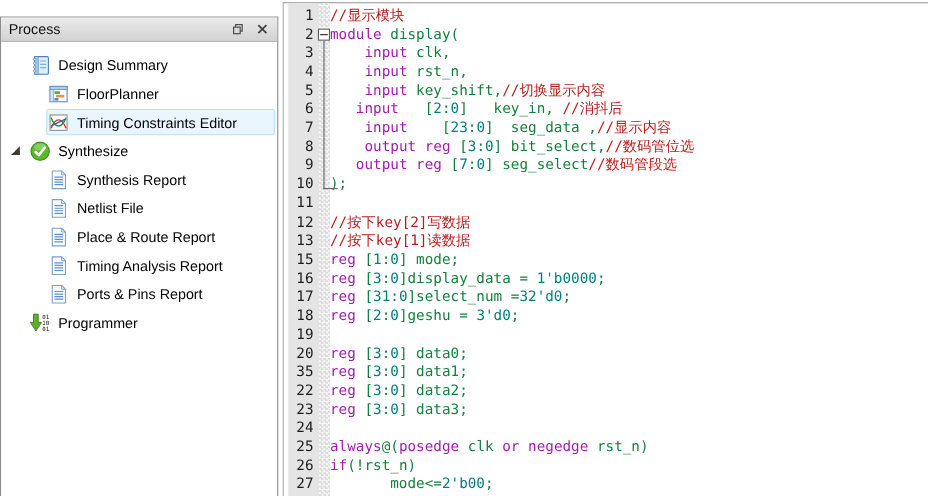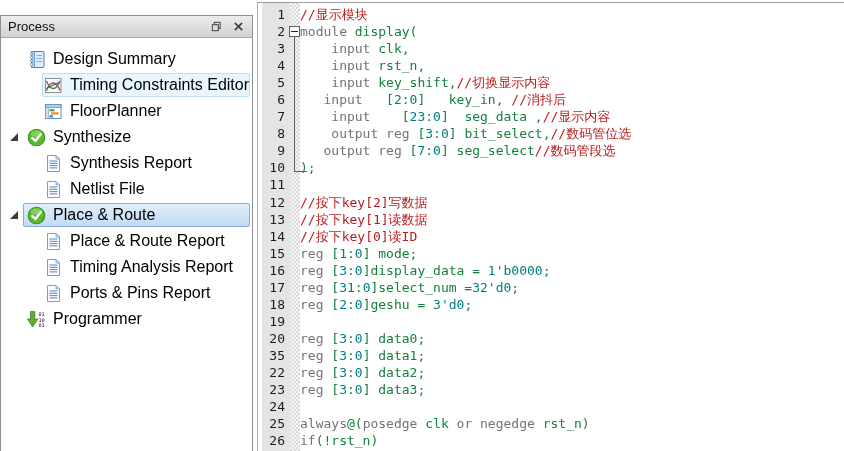--- a/index.html
+++ b/index.html
@@ -9,21 +9,21 @@
   
   .panel{position:absolute;left:0;top:15px;width:253px;height:450px;background:#fff;
          border:1px solid #8e8e8e;box-sizing:border-box}
   .titlebar{height:22px;background:linear-gradient(#ececec,#d2d2d2);
             border-bottom:1px solid #a6a6a6;display:flex;align-items:center;
             padding:0 4px 0 7px;box-sizing:border-box}
   .titlebar .t{font-size:13px;color:#111;flex:1}
   .tb-btn{width:19px;height:17px;display:flex;align-items:center;justify-content:center;
           margin-left:3px;cursor:default}
   .tree{padding-top:8px}
-  .row{height:26px;display:flex;align-items:center;position:relative;font-size:16px;color:#000}
+  .row{height:26px;display:flex;align-items:center;position:relative;font-size:13px;color:#000}
   .row.l0{padding-left:6px}
   .row.l1{padding-left:43px}
   .arrow-slot{width:20px;flex:none;display:flex;align-items:center;justify-content:flex-start;
               position:relative;z-index:1}
   .arr{width:0;height:0;border-top:4px solid transparent;border-left:4px solid transparent;
        border-right:4px solid #3c3c3c;border-bottom:4px solid #3c3c3c;margin-left:3px}
   .hl{position:absolute;top:1px;bottom:1px;right:2px;border-radius:2px}
   .l0 .hl{left:22px}
   .l1 .hl{left:41px}
   .hl.hover{background:#eaf6fd;border:1px solid #b9e0f5}
@@ -38,21 +38,21 @@
   .foldcol{position:absolute;left:32px;top:0;bottom:0;width:10px;
            background-image:conic-gradient(#dadada 25%,#f6f6f6 0 50%,#dadada 0 75%,#f6f6f6 0);
            background-size:4px 4px}
   .lines{position:absolute;left:0;top:3px;right:0;
          font-family:"DejaVu Sans Mono","Liberation Mono",monospace;font-size:13px}
   .cl{height:17.05px;line-height:17.05px;display:flex;padding-left:4px}
   .ln{width:28px;flex:none;box-sizing:border-box;padding-right:5px;text-align:right;
       color:#1c1c1c}
   .cm{width:10px;flex:none;position:relative}
   .ct{flex:1;white-space:pre}
-  .tk-k{color:#737373}
+  .tk-k{color:#a21caf}
   .tk-c{color:#b91c1c}
   .tk-n{color:#007d7d}
   .tk-i{color:#15803d}
   .fm-box{position:absolute;left:-1px;top:50%;margin-top:-5.5px;width:11px;height:11px;
           background:#fff;border:1px solid #5f5f5f;box-sizing:border-box}
   .fm-box::after{content:"";position:absolute;left:1px;right:1px;top:3.5px;height:1px;background:#222}
   .fm-boxtail{position:absolute;left:4px;top:calc(50% + 5px);bottom:0;width:1px;background:#5f5f5f}
   .fm-line{position:absolute;left:4px;top:0;bottom:0;width:1px;background:#5f5f5f}
   .fm-cornv{position:absolute;left:4px;top:0;height:13px;width:1px;background:#5f5f5f}
   .fm-cornh{position:absolute;left:4px;top:12px;width:13px;height:1px;background:#5f5f5f}
@@ -141,31 +141,31 @@
   </div>
   <div class="tree">
       <div class="row l0">
         <span class="arrow-slot"></span>
         <svg class="ticon">
           <use href="#i-design-summary-icon"></use>
         </svg>
         <span class="tlabel">Design Summary</span>
       </div>
       <div class="row l1">
+        <svg class="ticon">
+          <use href="#i-floorplanner-icon"></use>
+        </svg>
+        <span class="tlabel">FloorPlanner</span>
+      </div>
+      <div class="row l1">
         <span class="hl hover"></span>
         <svg class="ticon">
           <use href="#i-timing-editor-icon"></use>
         </svg>
         <span class="tlabel">Timing Constraints Editor</span>
-      </div>
-      <div class="row l1">
-        <svg class="ticon">
-          <use href="#i-floorplanner-icon"></use>
-        </svg>
-        <span class="tlabel">FloorPlanner</span>
       </div>
       <div class="row l0">
         <span class="arrow-slot">
           <span class="arr"></span>
         </span>
         <svg class="ticon">
           <use href="#i-check-icon"></use>
         </svg>
         <span class="tlabel">Synthesize</span>
       </div>
@@ -173,30 +173,20 @@
         <svg class="ticon">
           <use href="#i-report-icon"></use>
         </svg>
         <span class="tlabel">Synthesis Report</span>
       </div>
       <div class="row l1">
         <svg class="ticon">
           <use href="#i-report-icon"></use>
         </svg>
         <span class="tlabel">Netlist File</span>
-      </div>
-      <div class="row l0">
-        <span class="hl sel"></span>
-        <span class="arrow-slot">
-          <span class="arr"></span>
-        </span>
-        <svg class="ticon">
-          <use href="#i-check-icon"></use>
-        </svg>
-        <span class="tlabel">Place &amp; Route</span>
       </div>
       <div class="row l1">
         <svg class="ticon">
           <use href="#i-report-icon"></use>
         </svg>
         <span class="tlabel">Place &amp; Route Report</span>
       </div>
       <div class="row l1">
         <svg class="ticon">
           <use href="#i-report-icon"></use>
@@ -302,25 +292,20 @@
         <span class="ln">12</span>
         <span class="cm"></span>
         <span class="ct"><span class="tk-c">//按下key[2]写数据</span></span>
       </div>
       <div class="cl">
         <span class="ln">13</span>
         <span class="cm"></span>
         <span class="ct"><span class="tk-c">//按下key[1]读数据</span></span>
       </div>
       <div class="cl">
-        <span class="ln">14</span>
-        <span class="cm"></span>
-        <span class="ct"><span class="tk-c">//按下key[0]读ID</span></span>
-      </div>
-      <div class="cl">
         <span class="ln">15</span>
         <span class="cm"></span>
         <span class="ct"><span class="tk-k">reg</span><span class="tk-i"> [</span><span class="tk-n">1</span><span class="tk-i">:</span><span class="tk-n">0</span><span class="tk-i">] mode;</span></span>
       </div>
       <div class="cl">
         <span class="ln">16</span>
         <span class="cm"></span>
         <span class="ct"><span class="tk-k">reg</span><span class="tk-i"> [</span><span class="tk-n">3</span><span class="tk-i">:</span><span class="tk-n">0</span><span class="tk-i">]display_data = </span><span class="tk-n">1'b0000</span><span class="tk-i">;</span></span>
       </div>
       <div class="cl">

